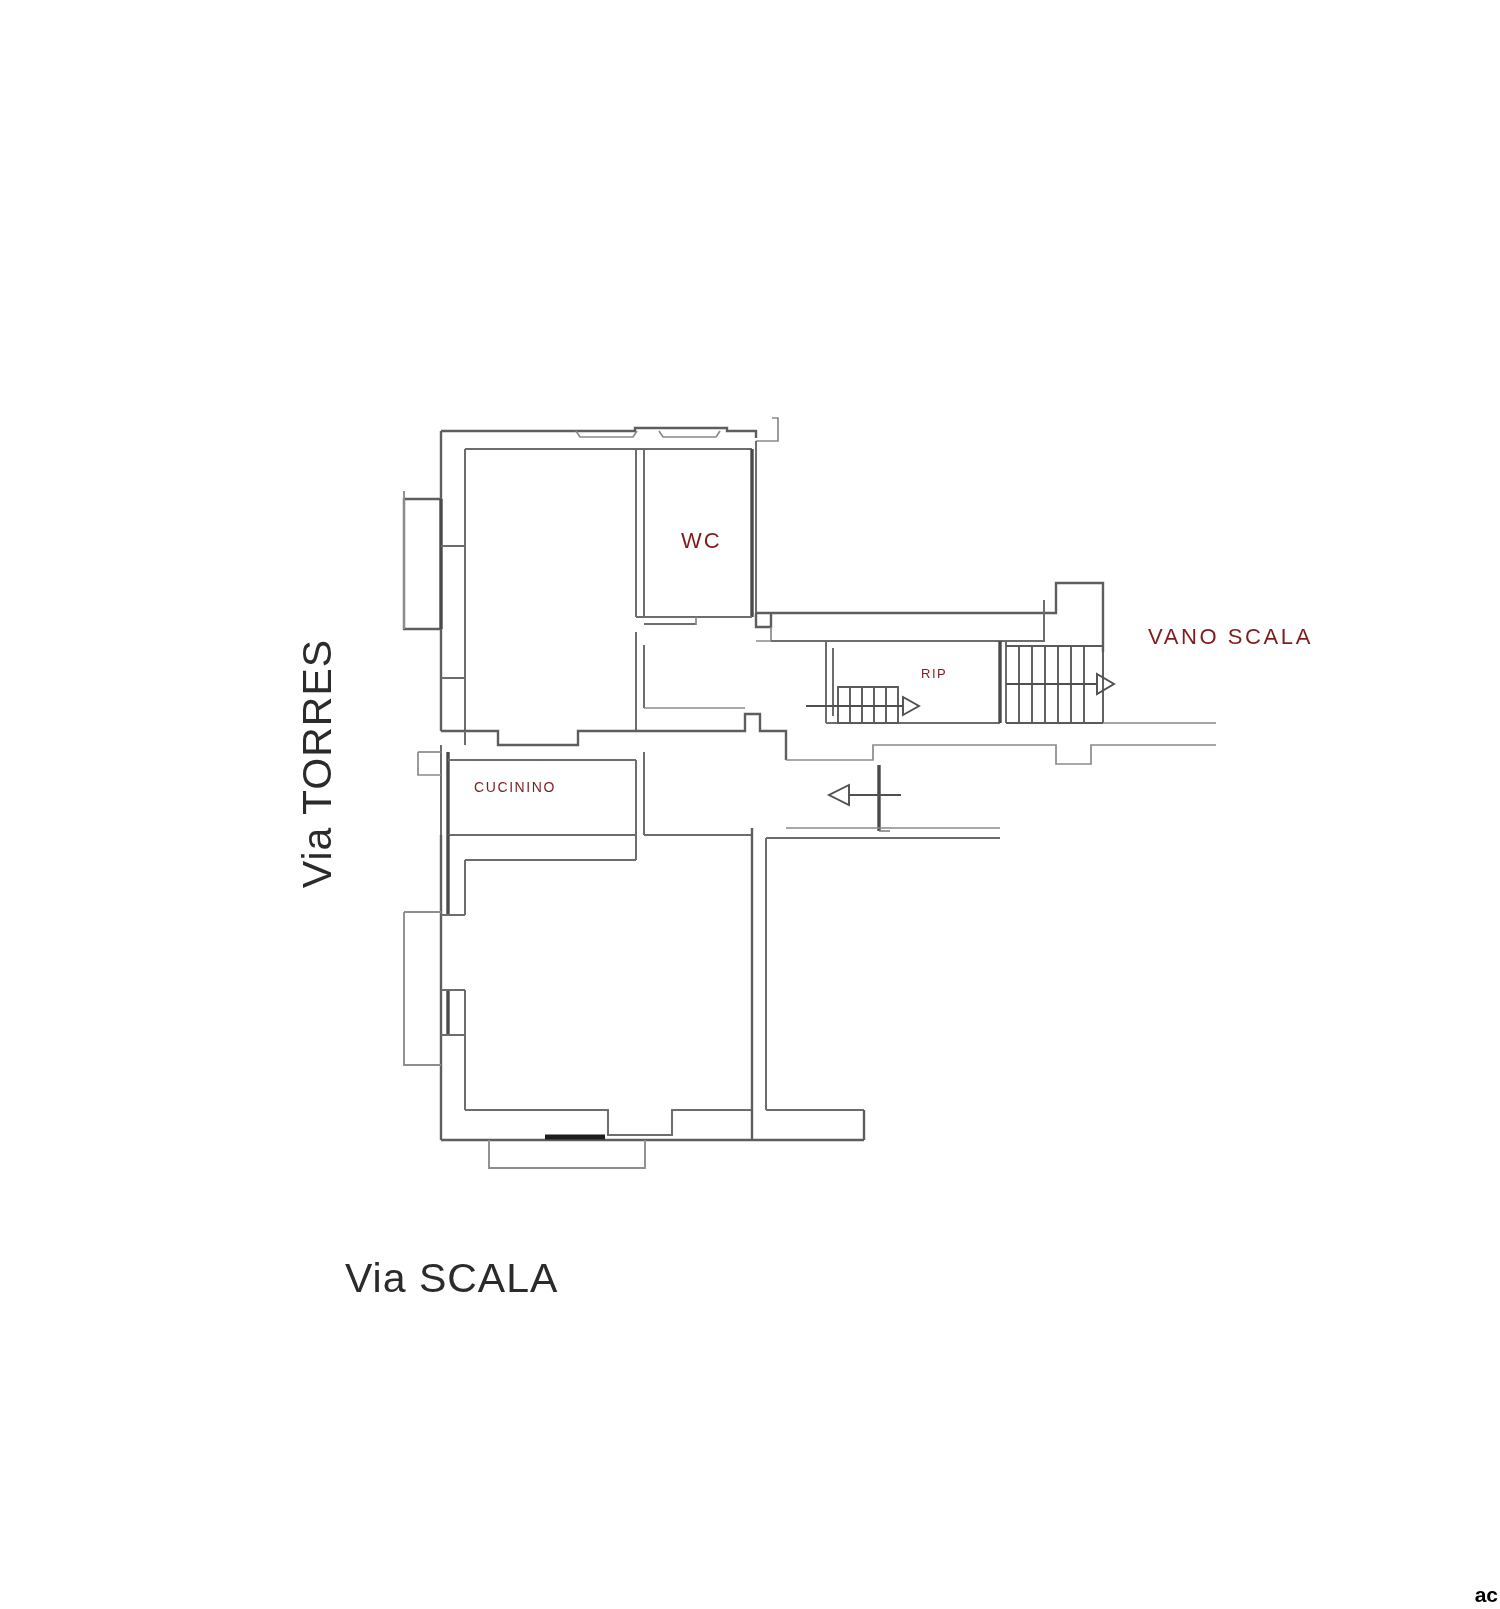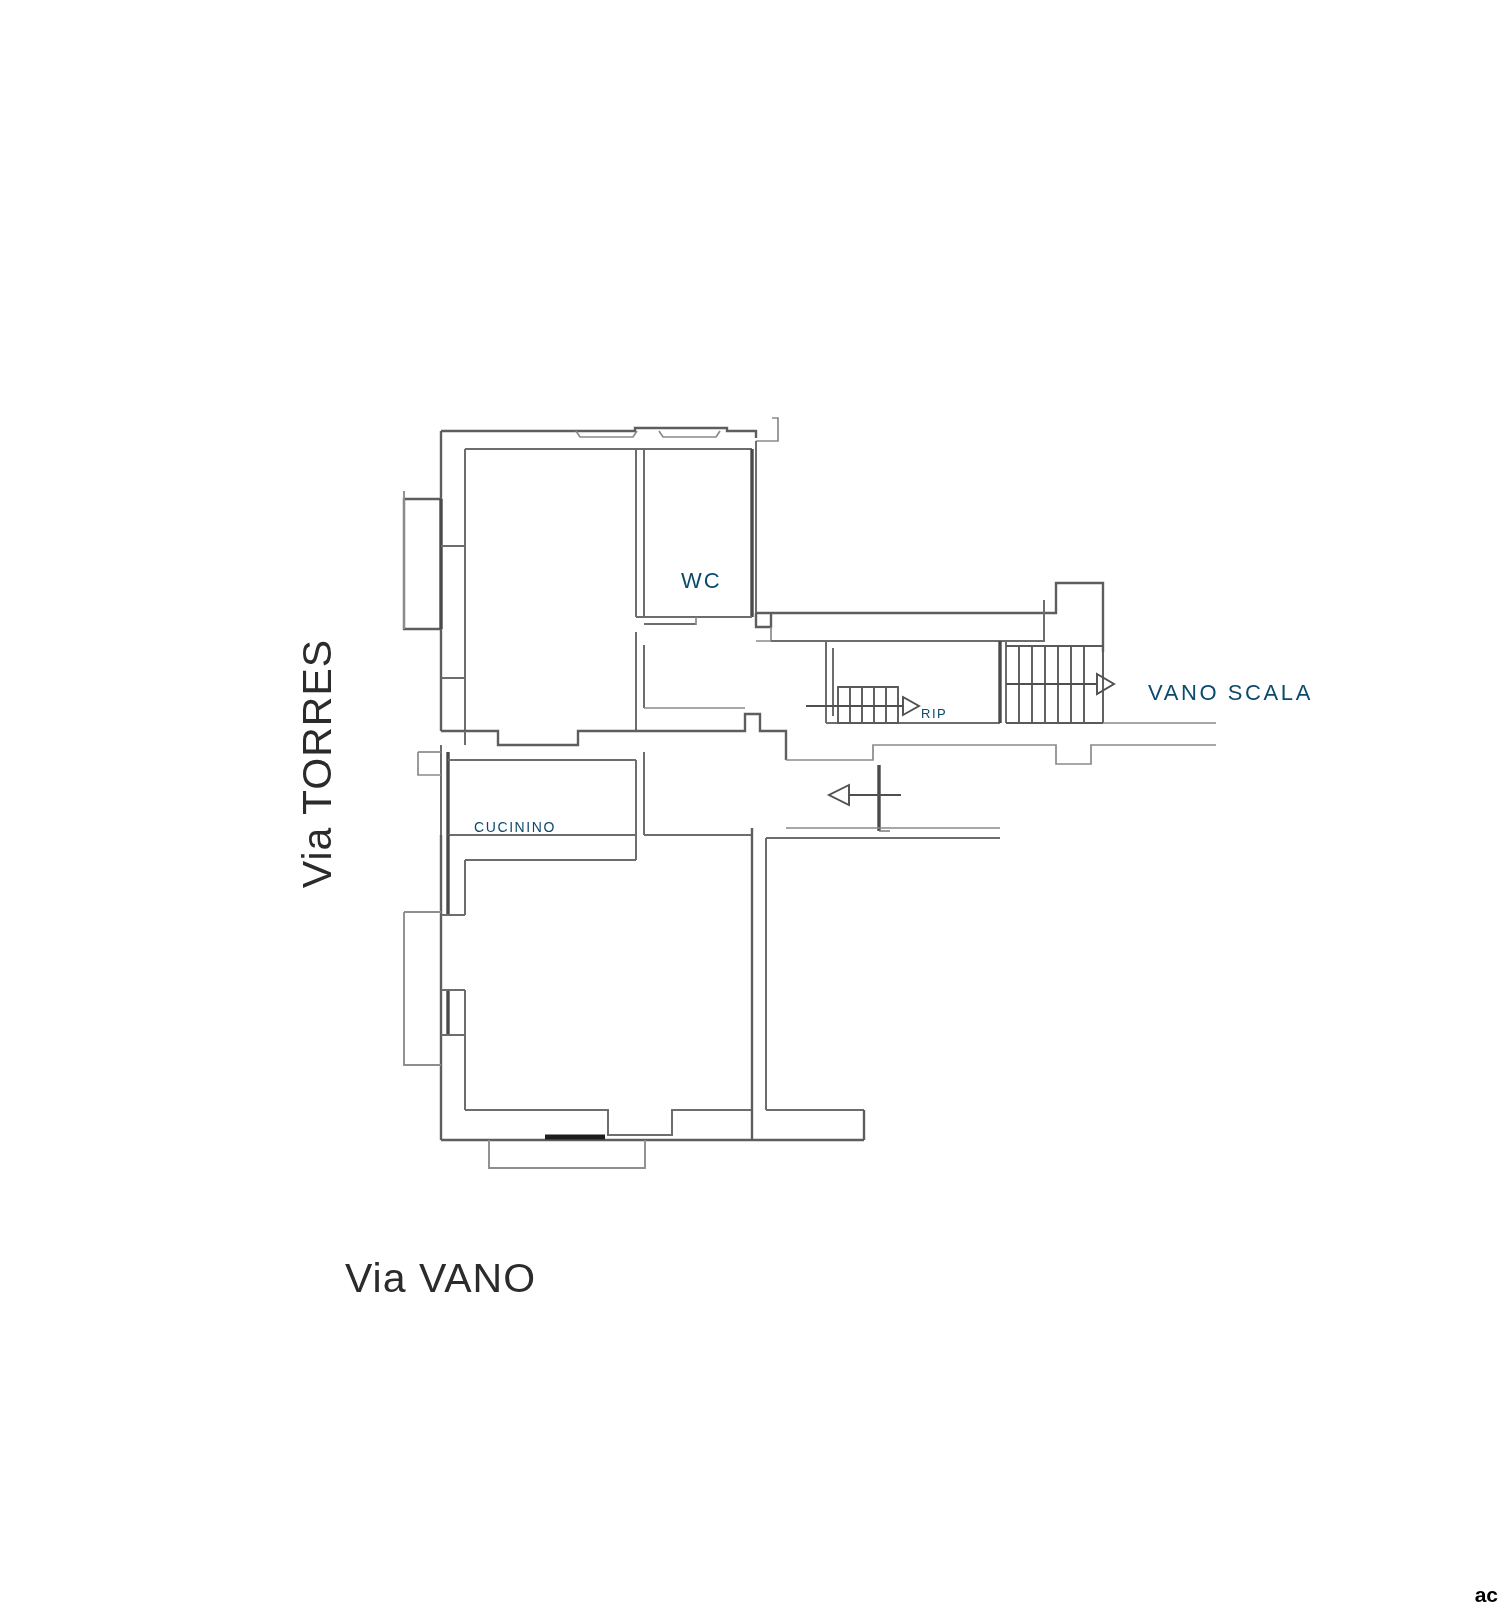--- a/index.html
+++ b/index.html
@@ -33,31 +33,30 @@
   .wall-th  { fill: none; stroke: #4a4a4a; stroke-width: 3.4; }
   .wall-hair{ fill: none; stroke: #8a8a8a; stroke-width: 1.7; }
   .thresh   { fill: none; stroke: #1d1d1d; stroke-width: 5.0; }
   .stair    { fill: none; stroke: #5a5a5a; stroke-width: 1.9; }
   .arrowline{ fill: none; stroke: #4f4f4f; stroke-width: 1.9; }
   .arrowhead{ fill: none; stroke: #4f4f4f; stroke-width: 1.9; stroke-linejoin: miter; }
   .balcony  { fill: none; stroke: #8e8e8e; stroke-width: 1.9; }
 
   .room-label {
     position: absolute;
-    color: #0c4a6e;
+    color: #7f1d1d;
     font-family: "Liberation Sans", sans-serif;
     letter-spacing: 1.5px;
     white-space: nowrap;
     font-weight: 400;
-    margin-top: 40px;
   }
   #label-wc       { left: 681px; top: 528px; font-size: 22px; letter-spacing: 2px; }
   #label-rip      { left: 921px; top: 666px; font-size: 13px; letter-spacing: 1.5px; }
   #label-cucinino { left: 474px; top: 779px; font-size: 14px; letter-spacing: 1.6px; }
-  #label-vano     { left: 1148px; top: 640px; font-size: 22px; letter-spacing: 2.6px; }
+  #label-vano     { left: 1148px; top: 624px; font-size: 22px; letter-spacing: 2.6px; }
 
   .street-label {
     position: absolute;
     color: #2b2b2b;
     font-family: "Liberation Sans", sans-serif;
     white-space: nowrap;
   }
   #label-via-torres {
     left: 177px;
     top: 740px;
@@ -236,17 +235,17 @@
   <div class="room-label" id="label-wc">WC</div>
 
   <div class="room-label" id="label-rip">RIP</div>
 
   <div class="room-label" id="label-cucinino">CUCININO</div>
 
   <div class="room-label" id="label-vano">VANO  SCALA</div>
 
   <div class="street-label" id="label-via-torres">Via  TORRES</div>
 
-  <div class="street-label" id="label-via-roma">Via   VANO</div>
+  <div class="street-label" id="label-via-roma">Via   SCALA</div>
 
   <div id="corner-mark">ac</div>
 
 </div>
 
 </body></html>

